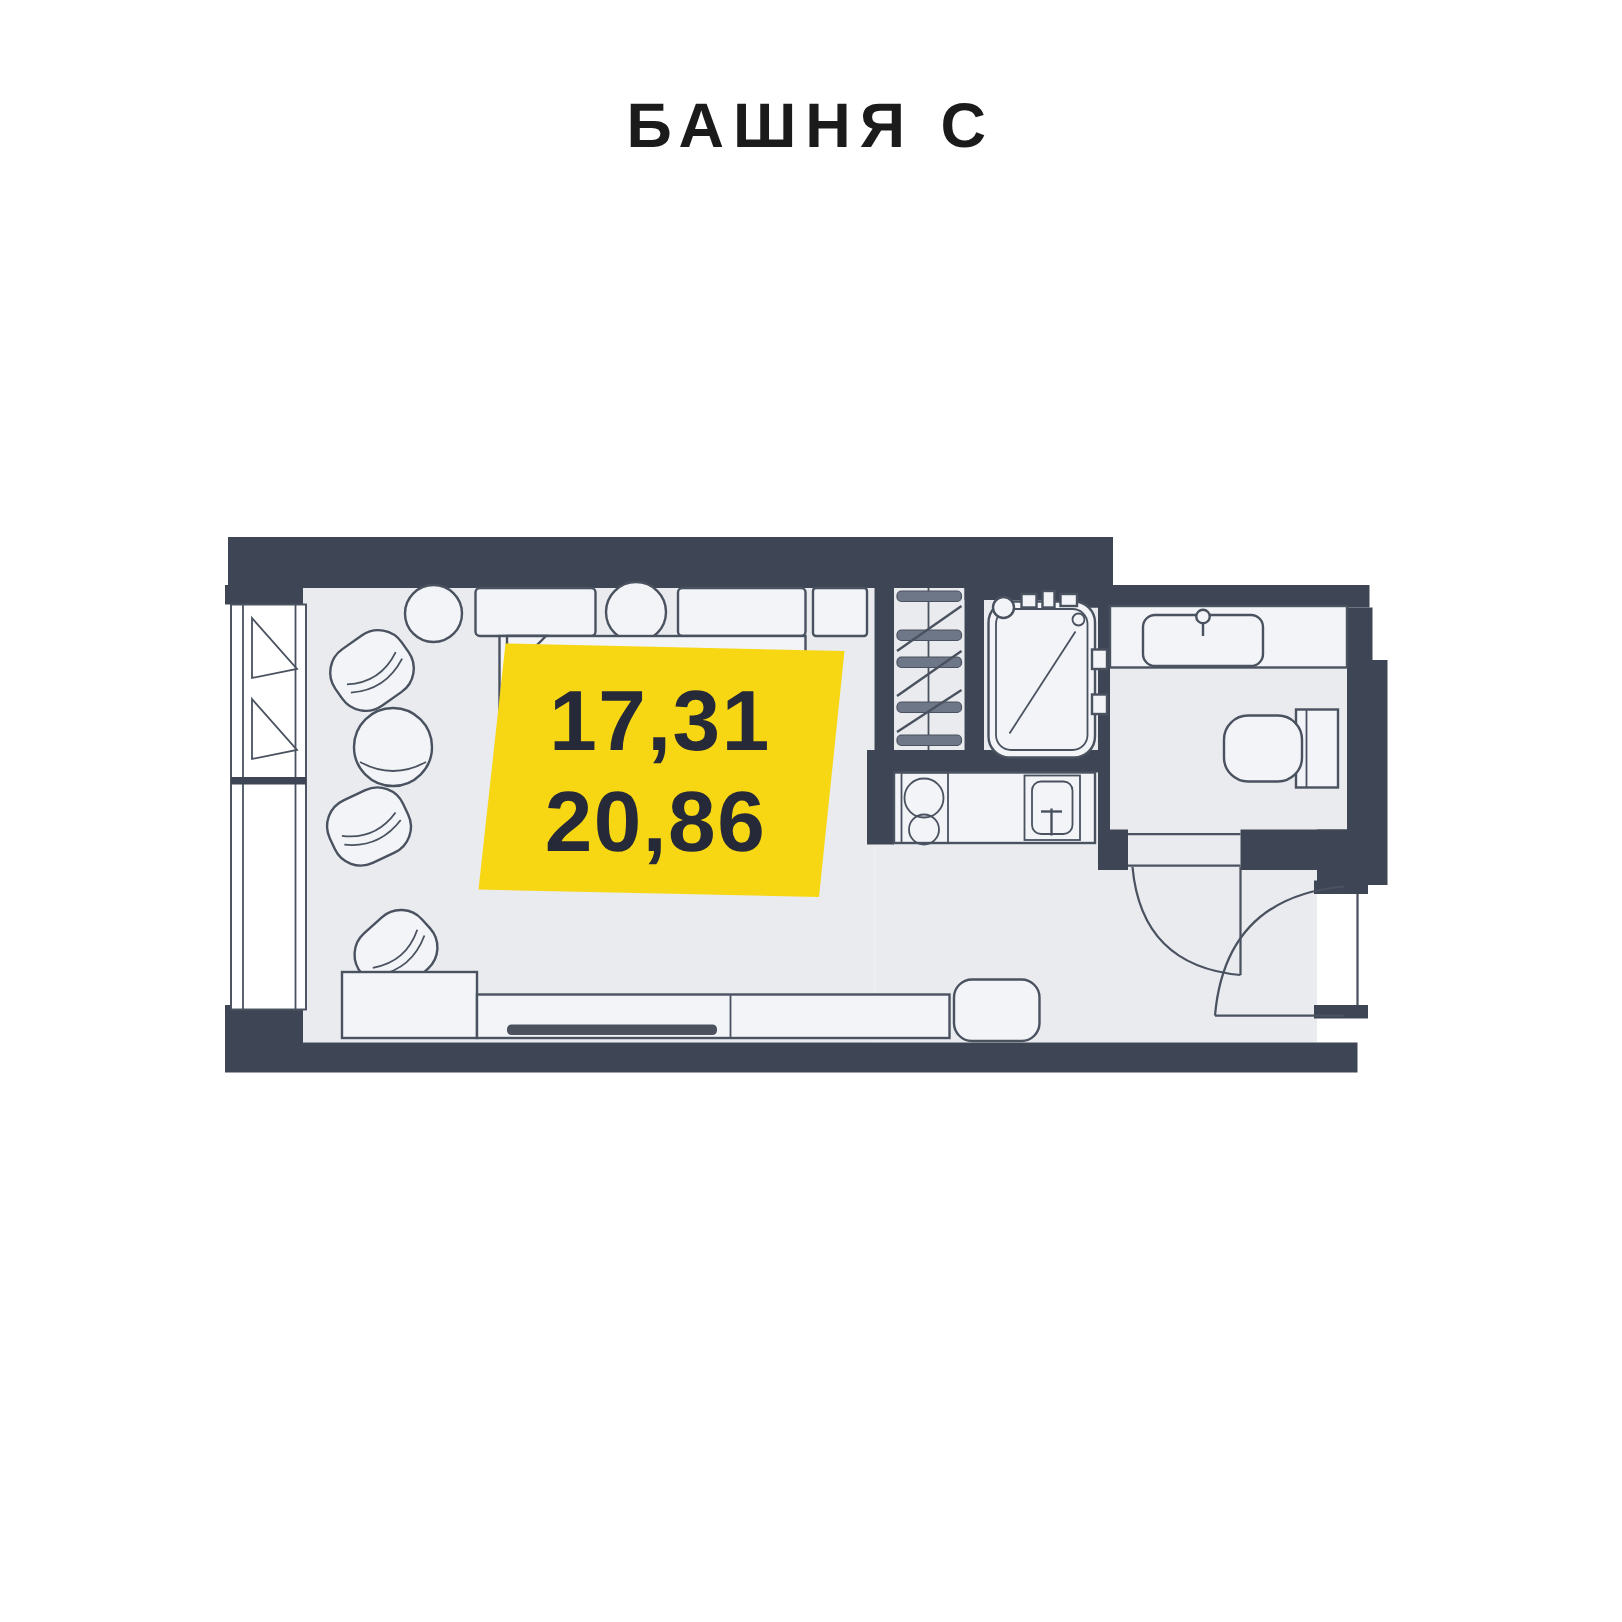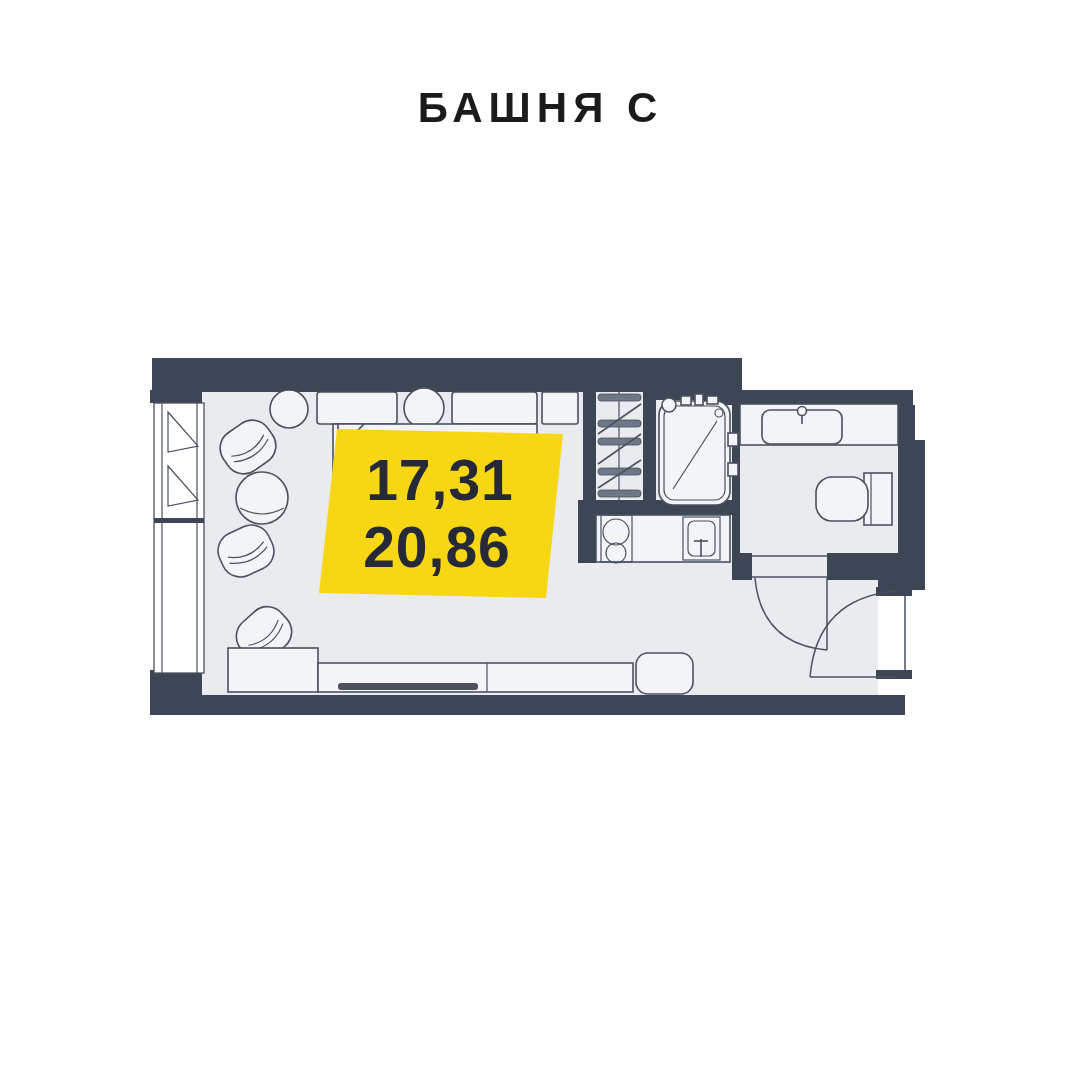--- a/index.html
+++ b/index.html
@@ -1,18 +1,18 @@
 <!DOCTYPE html>
 <html style="--background: #FFFFFF; --title_text: #1B1B1B; --wall: #3E4655; --floor: #E9EBEF; --furniture_fill: #F2F4F7; --stroke: #4A5260; --hatch_bar: #6E7787; --tv: #4B515D; --badge_bg: #F7D714; --badge_text: #262A38;"><head>
 <meta charset="utf-8">
 <style>
   html,body{margin:0;padding:0;background:var(--background,#fff);}
   body{width:1081px;height:1081px;position:relative;font-family:"Liberation Sans","DejaVu Sans",sans-serif;}
   .page-title{
-    position:absolute;top:84px;left:0;width:100%;
+    position:absolute;top:60px;left:0;width:100%;
     text-align:center;font-size:42px;font-weight:700;
     letter-spacing:6px;color:var(--title_text,#1b1b1b);
   }
   svg{position:absolute;top:0;left:0;}
   .floor{fill:var(--floor,#E9EBEF);}
   .wall{fill:var(--wall,#3E4655);}
   .furn{fill:var(--furniture_fill,#F2F4F7);stroke:var(--stroke,#4A5260);stroke-width:1.6;}
   .furn-thin{fill:none;stroke:var(--stroke,#4A5260);stroke-width:1.2;}
   .furnline{fill:none;stroke:var(--stroke,#4A5260);stroke-width:1.6;}
   .hatchbar{fill:var(--hatch_bar,#6E7787);stroke:var(--stroke,#4A5260);stroke-width:.8;}

